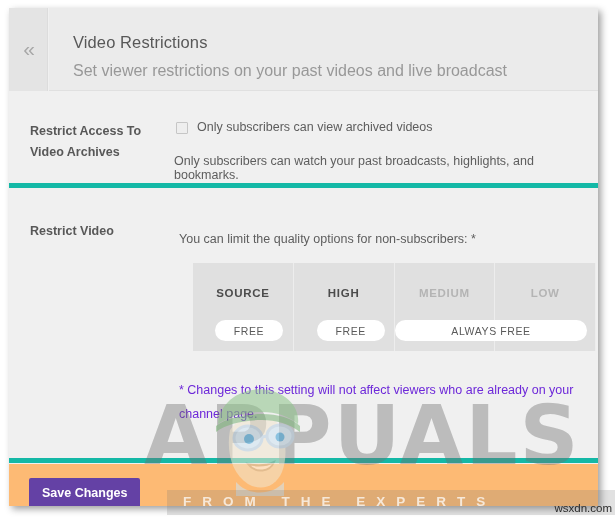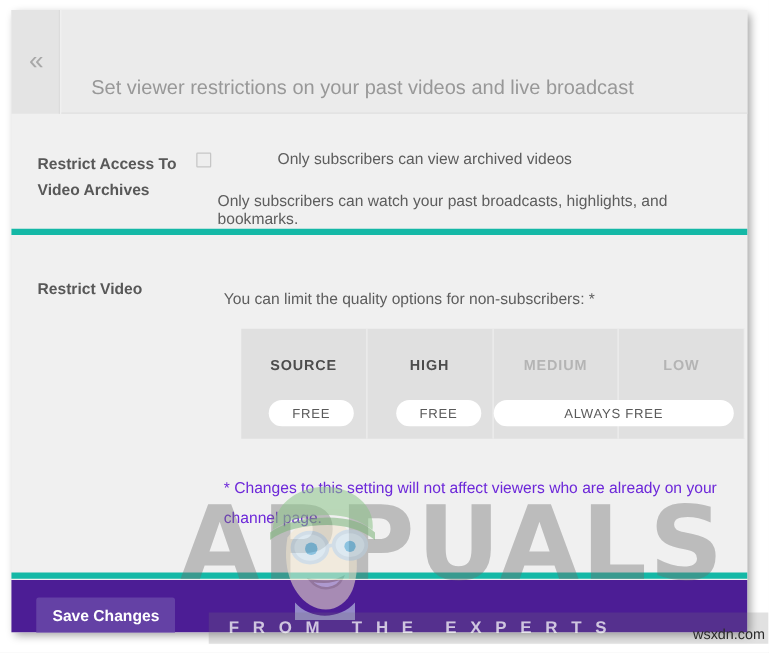--- a/index.html
+++ b/index.html
@@ -104,25 +104,24 @@
     font-size: 12.5px;
     font-weight: bold;
     color: #585858;
     line-height: 21px;
   }
   .sec-archives .sec-label { top: 29px; }
   .sec-quality  .sec-label { top: 33px; }
 
   .checkbox-row {
     position: absolute;
-    left: 148px;
+    left: 167px;
     top: 28px;
     display: flex;
     align-items: flex-start;
-    gap: 44px;
   }
   .cbx {
     width: 12px;
     height: 12px;
     background: #eeeeee;
     border: 1px solid #c6c6c6;
     box-sizing: border-box;
     border-radius: 1px;
     margin-top: 2px;
     flex: 0 0 auto;
@@ -222,21 +221,21 @@
     line-height: 24px;
   }
 
   
   .footer {
     position: absolute;
     left: 0;
     top: 456px;
     width: 589px;
     height: 42px;
-    background: #4c1d95;
+    background: #fdba74;
   }
   .save-btn {
     position: absolute;
     left: 20px;
     top: 14px;
     padding: 8px 13px 9px 13px;
     background: #6441a5;
     color: #ffffff;
     font-size: 12.5px;
     font-weight: bold;
@@ -300,20 +299,21 @@
 
 <div class="screen">
 
   <div class="panel">
 
     <div class="rail">
       <div class="rail-chevrons">«</div>
     </div>
 
     <div class="header">
+      <div class="header-title">Video Restrictions</div>
       <div class="header-sub">Set viewer restrictions on your past videos and live broadcast</div>
     </div>
 
     <div class="section sec-archives">
       <div class="sec-label">
         <div>Restrict Access To</div>
         <div>Video Archives</div>
       </div>
       <div class="checkbox-row">
         <div class="cbx"></div>

